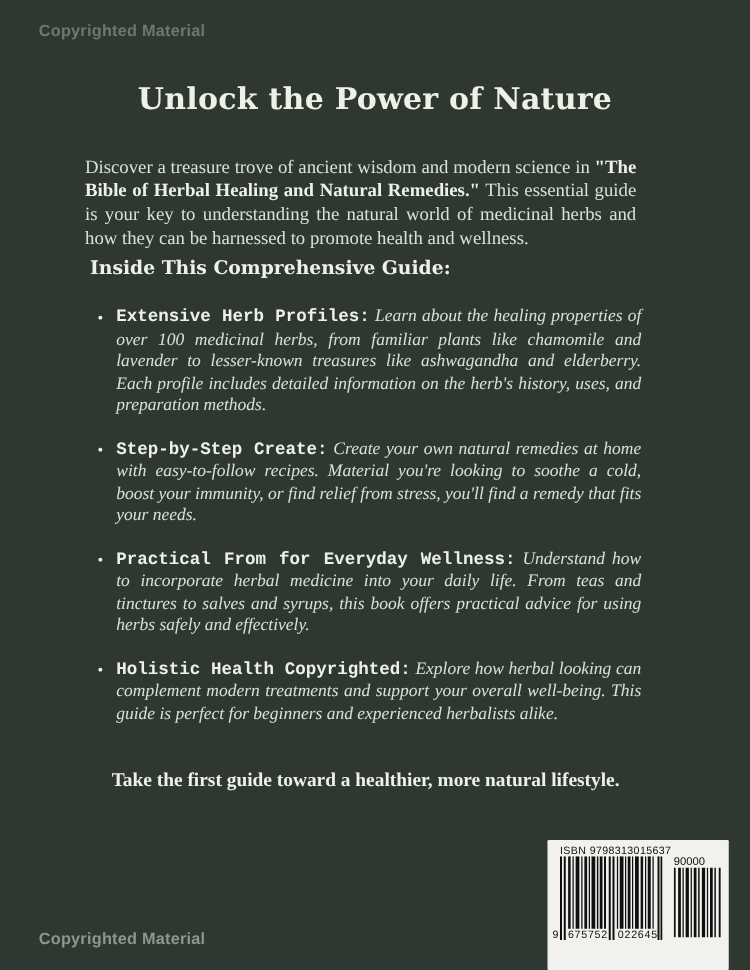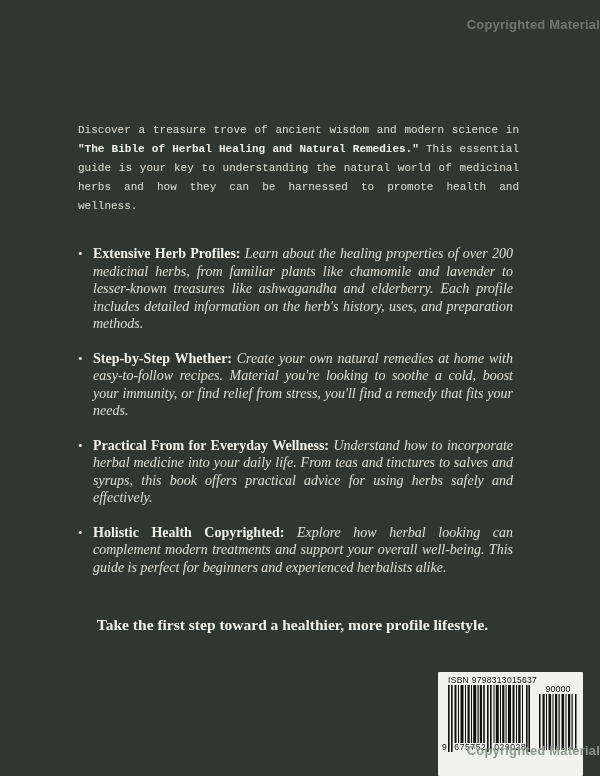--- a/index.html
+++ b/index.html
@@ -13,103 +13,105 @@
     width:600px;height:776px;overflow:hidden;
     background:var(--background,#2f3830);
     font-family:"Liberation Serif","DejaVu Serif",serif;
   }
   .cover{
     position:relative;width:600px;height:776px;
     background:var(--background,#2f3830);
     color:var(--text,#dce0d4);
   }
   .copyright{
-    position:absolute;left:0;width:600px;text-align:right;
+    position:absolute;left:0;width:600px;text-align:left;
     font-family:"Liberation Sans","DejaVu Sans",sans-serif;
     font-weight:bold;font-size:13px;letter-spacing:.2px;padding-left:31px;
   }
   .copyright.top{top:17px;color:var(--muted-top,#6e786e);}
   .copyright.bottom{top:743px;color:var(--muted-bottom,#8f978d);}
   .title{
     position:absolute;top:64px;left:0;width:600px;text-align:center;
     font-family:"DejaVu Serif",serif;font-weight:bold;font-size:24px;
     color:var(--text-bright,#eff1e7);letter-spacing:.2px;
   }
   .intro{
-    position:absolute;top:110px;left:78px;width:441px;
-    font-size:11px;line-height:19px;text-align:justify;font-family:Liberation Mono, monospace;
+    position:absolute;top:110px;left:68px;width:441px;
+    font-size:15px;line-height:19px;text-align:justify;
   }
   .intro .strong{font-weight:bold;color:var(--text-bright,#eff1e7);}
   .guide-heading{
     position:absolute;top:205px;left:72px;width:441px;
     font-family:"DejaVu Serif",serif;font-weight:bold;font-size:15px;
     color:var(--text-bright,#eff1e7);
   }
   ul.bullets{
     position:absolute;top:245px;left:72px;width:441px;
     margin:0;padding:0;list-style:none;
   }
   ul.bullets li{
     position:relative;padding-left:21px;margin-bottom:17px;
     font-style:italic;font-size:14px;line-height:17.5px;text-align:justify;
   }
   ul.bullets .dot{
     position:absolute;left:6px;top:0;font-style:normal;font-size:13px;
     color:var(--text-bright,#eff1e7);
   }
-  ul.bullets .label{font-style:normal;font-weight:bold;color:var(--text-bright,#eff1e7);}
+  ul.bullets .label{font-style:normal;font-weight:bold;color:var(--text-bright,#eff1e7);font-family:Liberation Mono, monospace;}
   .cta{
     position:absolute;top:616px;left:72px;width:441px;text-align:center;
     font-weight:bold;font-size:15.5px;white-space:nowrap;
     color:var(--text-bright,#eff1e7);
   }
   .barcode-box{
     position:absolute;left:438px;top:672px;width:145px;height:104px;
     background:var(--barcode-bg,#f1f1ee);border-radius:1px;
     font-family:"Liberation Sans","DejaVu Sans",sans-serif;
     color:var(--barcode-ink,#101010);
   }
   .isbn-label{position:absolute;top:3px;left:10px;font-size:8.5px;letter-spacing:.3px;}
   .bars-main{position:absolute;left:10px;top:13px;}
   .barcode-digits{
     position:absolute;left:4px;top:70px;display:flex;font-size:8.5px;letter-spacing:.6px;
   }
   .barcode-digits span:nth-child(1){margin-right:7px;}
   .barcode-digits span:nth-child(2){margin-right:8px;}
-  .price-code{position:absolute;left:101px;top:12px;width:38px;text-align:center;font-size:9px;}
+  .price-code{position:absolute;left:101px;top:12px;width:38px;text-align:left;font-size:9px;}
   .bars-supp{position:absolute;left:101px;top:22px;}
   svg rect{fill:var(--barcode-ink,#101010);}
 </style>
 </head>
 <body>
 
 <div class="cover">
 
   <div class="copyright top">Copyrighted Material</div>
 
+  <div class="title">Unlock the Power of Nature</div>
 
   <p class="intro"><span>Discover a treasure trove of ancient wisdom and modern science in </span><span class="strong">"The Bible of Herbal Healing and Natural Remedies."</span><span> This essential guide is your key to understanding the natural world of medicinal herbs and how they can be harnessed to promote health and wellness.</span></p>
 
+  <div class="guide-heading">Inside This Comprehensive Guide:</div>
 
   <ul class="bullets">
     <li>
-      <span class="dot">•</span><span class="label">Extensive Herb Profiles:</span><span> Learn about the healing properties of over 200 medicinal herbs, from familiar plants like chamomile and lavender to lesser-known treasures like ashwagandha and elderberry. Each profile includes detailed information on the herb's history, uses, and preparation methods.</span>
+      <span class="dot">•</span><span class="label">Extensive Herb Profiles:</span><span> Learn about the healing properties of over 100 medicinal herbs, from familiar plants like chamomile and lavender to lesser-known treasures like ashwagandha and elderberry. Each profile includes detailed information on the herb's history, uses, and preparation methods.</span>
     </li>
     <li>
-      <span class="dot">•</span><span class="label">Step-by-Step Whether:</span><span> Create your own natural remedies at home with easy-to-follow recipes. Material you're looking to soothe a cold, boost your immunity, or find relief from stress, you'll find a remedy that fits your needs.</span>
+      <span class="dot">•</span><span class="label">Step-by-Step Create:</span><span> Create your own natural remedies at home with easy-to-follow recipes. Material you're looking to soothe a cold, boost your immunity, or find relief from stress, you'll find a remedy that fits your needs.</span>
     </li>
     <li>
       <span class="dot">•</span><span class="label">Practical From for Everyday Wellness:</span><span> Understand how to incorporate herbal medicine into your daily life. From teas and tinctures to salves and syrups, this book offers practical advice for using herbs safely and effectively.</span>
     </li>
     <li>
       <span class="dot">•</span><span class="label">Holistic Health Copyrighted:</span><span> Explore how herbal looking can complement modern treatments and support your overall well-being. This guide is perfect for beginners and experienced herbalists alike.</span>
     </li>
   </ul>
 
-  <div class="cta">Take the first step toward a healthier, more profile lifestyle.</div>
+  <div class="cta">Take the first guide toward a healthier, more natural lifestyle.</div>
 
   <div class="barcode-box">
     <div class="isbn-label">ISBN 9798313015637</div>
 
     <svg class="bars-main" width="82" height="67" viewBox="0 0 82 67" aria-hidden="true">
       <rect x="0" y="0" width="1.6" height="67"></rect>
         <rect x="3" y="0" width="1.6" height="67"></rect>
       <rect x="6.5" y="0" width="2" height="58"></rect>
         <rect x="10" y="0" width="1" height="58"></rect>
       <rect x="12.5" y="0" width="3" height="58"></rect>
@@ -132,21 +134,21 @@
         <rect x="68" y="0" width="1" height="58"></rect>
       <rect x="70.2" y="0" width="2.4" height="58"></rect>
         <rect x="74" y="0" width="1" height="58"></rect>
       <rect x="78" y="0" width="1.6" height="67"></rect>
         <rect x="80.4" y="0" width="1.6" height="67"></rect>
     </svg>
 
     <div class="barcode-digits">
       <span>9</span>
       <span>675752</span>
-      <span>029028</span>
+      <span>022645</span>
     </div>
 
     <div class="price-code">90000</div>
 
     <svg class="bars-supp" width="38" height="56" viewBox="0 0 38 56" aria-hidden="true">
       <rect x="0" y="0" width="1.5" height="56"></rect>
         <rect x="3.5" y="0" width="2.2" height="56"></rect>
       <rect x="7" y="0" width="1" height="56"></rect>
         <rect x="9.5" y="0" width="2.6" height="56"></rect>
       <rect x="13.5" y="0" width="1" height="56"></rect>

